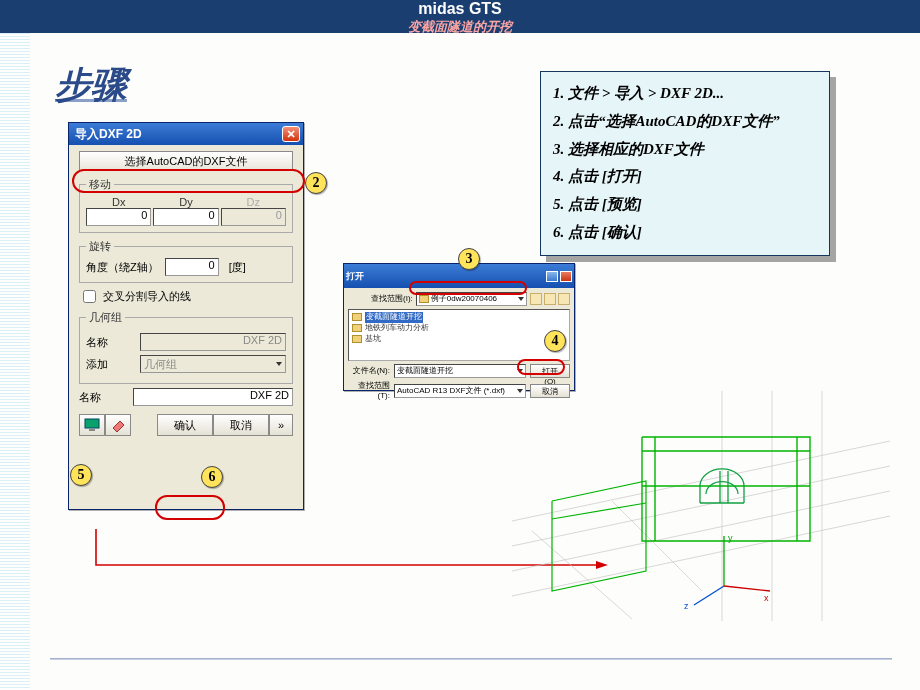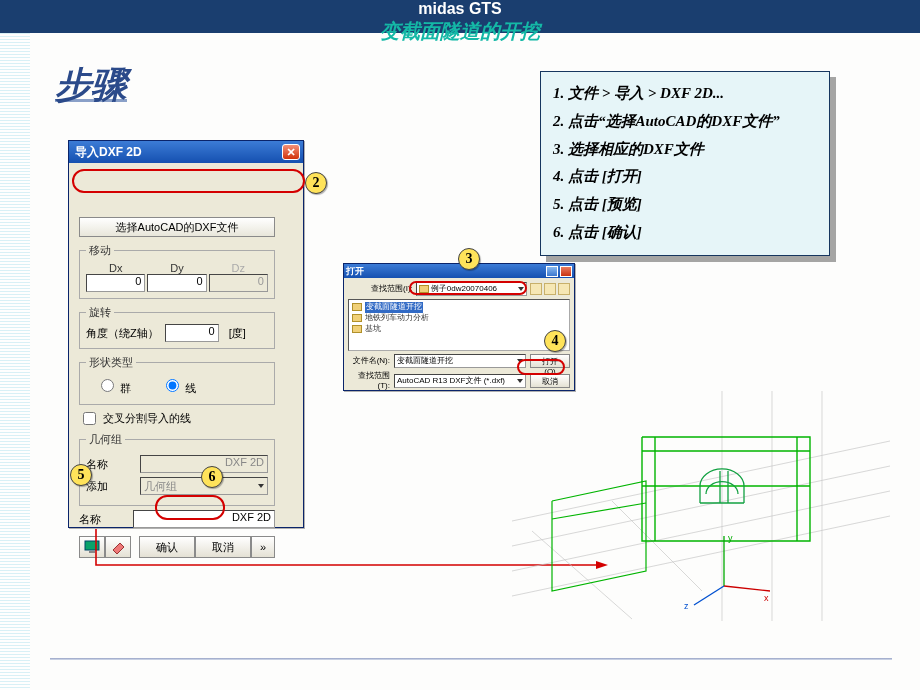--- a/index.html
+++ b/index.html
@@ -28,23 +28,23 @@
       color: #fff;
       display: flex;
       justify-content: space-between;
       align-items: center;
       padding: 0 8px;
       font-weight: bold;
       flex-direction: column;
     }
     .top-bar .brand { font-size: 16px; }
     .top-bar .subtitle {
-      color: #14b8a6;
+      color: #fca5a5;
       font-style: italic;
-      font-size: 20px;
+      font-size: 13px;
       font-family: "SimSun", serif;
     }
     .content {
       position: absolute;
       left: 30px; top: 33px;
       right: 0; bottom: 0;
     }
     .steps-title {
       position: absolute;
       left: 25px; top: 28px;
@@ -93,22 +93,22 @@
     .close-x {
       width: 18px; height: 16px;
       background: linear-gradient(to bottom,#f39078,#d1320b);
       color: #fff;
       border: 1px solid #fff;
       border-radius: 3px;
       font-size: 11px;
       text-align: center;
       line-height: 14px;
     }
-    .dlg1 { left: 38px; top: 107px; width: 236px; height: 388px; }
-    .dlg1 .body { padding: 6px 28px 8px 10px; margin-top: 48px; }
+    .dlg1 { left: 38px; top: 89px; width: 236px; height: 388px; }
+    .dlg1 .body { padding: 6px 10px 8px 10px; }
     .big-btn {
       width: 100%;
       height: 20px;
       border: 1px solid #8a8a8a;
       background: linear-gradient(to bottom, #fff, #e8e6da);
       text-align: center;
       line-height: 18px;
       font-size: 11px;
     }
     .highlight-oval {
@@ -167,21 +167,21 @@
       width:56px; height:22px;
       border:1px solid #8a8a8a;
       background:linear-gradient(to bottom,#fff,#e4e1d4);
       font-size:11px;
       text-align:center;
     }
     .arrow-btn { width:24px; }
     .ov-ok { left: 125px; top:462px; width:70px; height:25px; border-radius:12px;}
     
     .dlg2 { left: 313px; top: 230px; width: 232px; height: 128px; }
-    .dlg2 .titlebar { height: 14px; font-size:9px; padding: 0 2px;}
+    .dlg2 .titlebar { height: 24px; font-size:9px; padding: 0 2px;}
     .dlg2 .min-btn, .dlg2 .help-btn {
       width:12px; height:11px; background: linear-gradient(#89b8ee,#3b78cf);
       border:1px solid #fff; margin-left:2px;
     }
     .dlg2 .close-small { width:12px; height:11px; background: linear-gradient(#e97b5f,#c93310); border:1px solid #fff; margin-left:2px;}
     .dlg2 .body { padding: 4px; font-size: 8px; line-height: 1.2;}
     .look-row { display:flex; align-items:center; gap:3px; font-size:8px;margin-left:23px;}
     .combo {
       flex:1; height:14px; border:1px inset #999; background:#fff;
       display:flex; align-items:center; justify-content:space-between;
@@ -276,27 +276,20 @@
 
       <fieldset class="grp">
         <legend>旋转</legend>
         <div style="display:flex; align-items:center; gap:6px;">
           <span style="font-size:11px">角度（绕Z轴）</span>
           <div class="num-in" style="width:54px">0</div>
           <span class="unit">[度]</span>
         </div>
       </fieldset>
 
-      <fieldset class="grp">
-        <legend>形状类型</legend>
-        <div class="radio-row">
-          <label><input type="radio" name="st" style=""> <span>群</span></label>
-          <label><input type="radio" name="st" checked="" style=""> <span>线</span></label>
-        </div>
-      </fieldset>
 
       <div class="chk-row">
         <input type="checkbox" style="">
         <span>交叉分割导入的线</span>
       </div>
 
       <fieldset class="grp" style="margin-top:2px">
         <legend>几何组</legend>
         <div class="fld-row">
           <span class="lab">名称</span>

